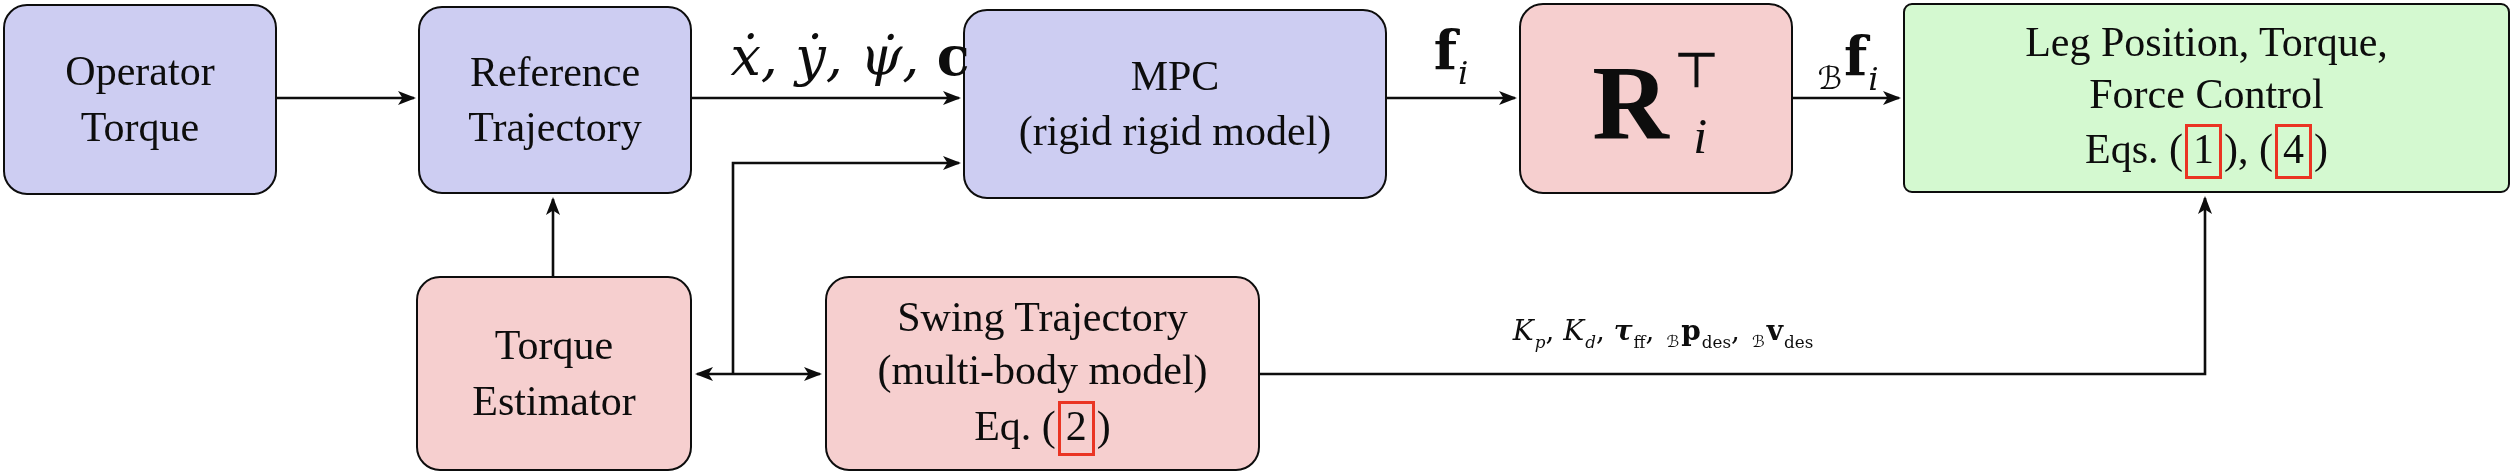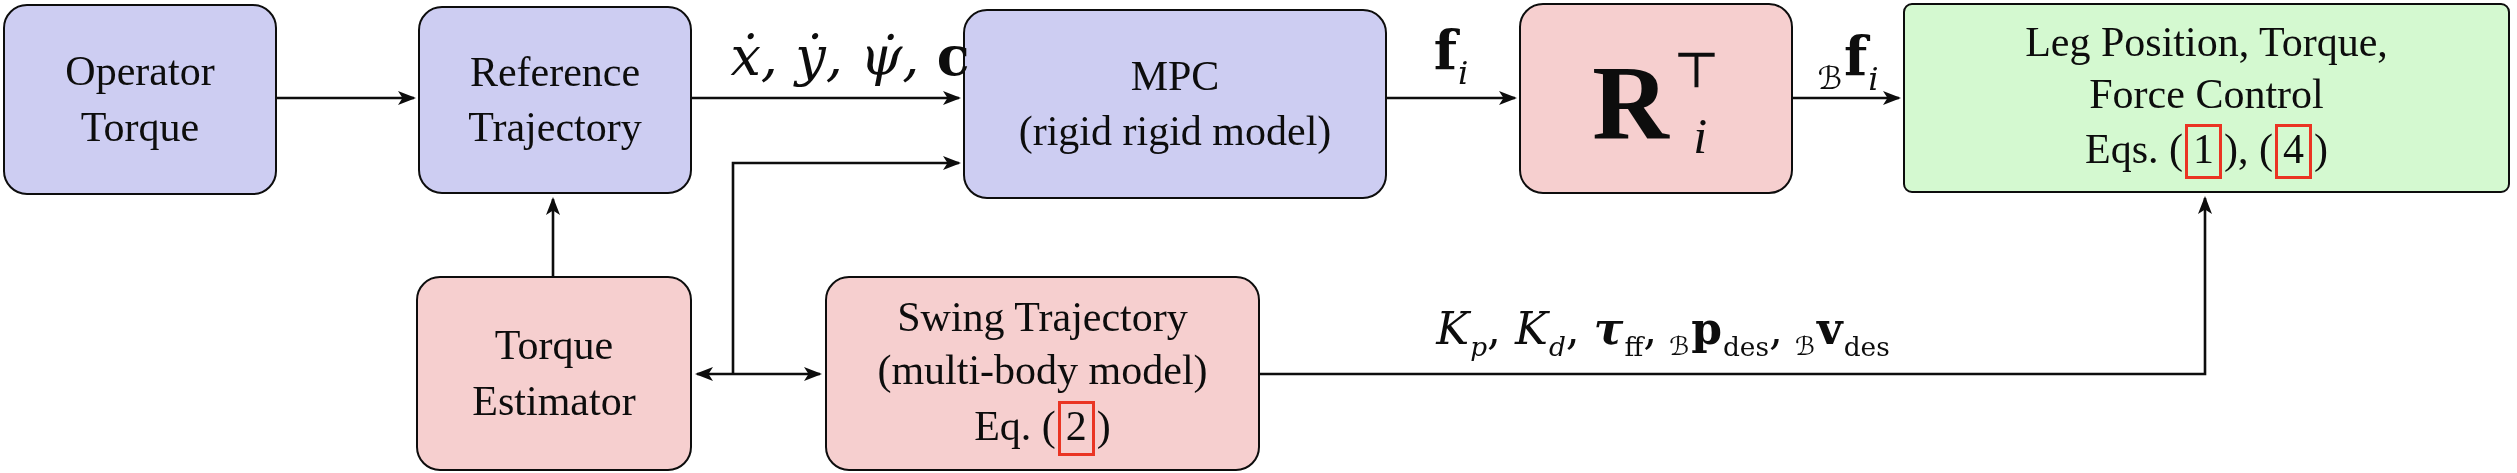--- a/index.html
+++ b/index.html
@@ -21,21 +21,21 @@
 
   .eqline{margin-top:4px;white-space:nowrap;text-align:center;}
   .eqlink{
     display:inline-block;border:3.5px solid var(--c-link_red);
     padding:1px 5px 6px;margin:0 2px;line-height:1;
   }
 
   
   .mlabel{position:absolute;transform:translate(-50%,-50%);white-space:nowrap;
           font-size:54px;line-height:1;font-family:"DejaVu Serif","Liberation Serif",serif;}
-  .mlabel.gains{font-size:44px;}
+  .mlabel.gains{font-size:28px;}
   .it {font-style:italic;}
   .bf {font-weight:bold;}
   .bfit{font-weight:bold;font-style:italic;}
   .rm {font-style:normal;}
   .sub{font-size:0.6em;vertical-align:-0.45em;margin-left:1px;}
   .presub{font-size:0.58em;vertical-align:-0.45em;margin:0 2px 0 12px;
           font-family:"DejaVu Serif","DejaVu Sans",serif;}
 
   
   .rwrap{display:flex;align-items:center;transform:translateY(4px);}

